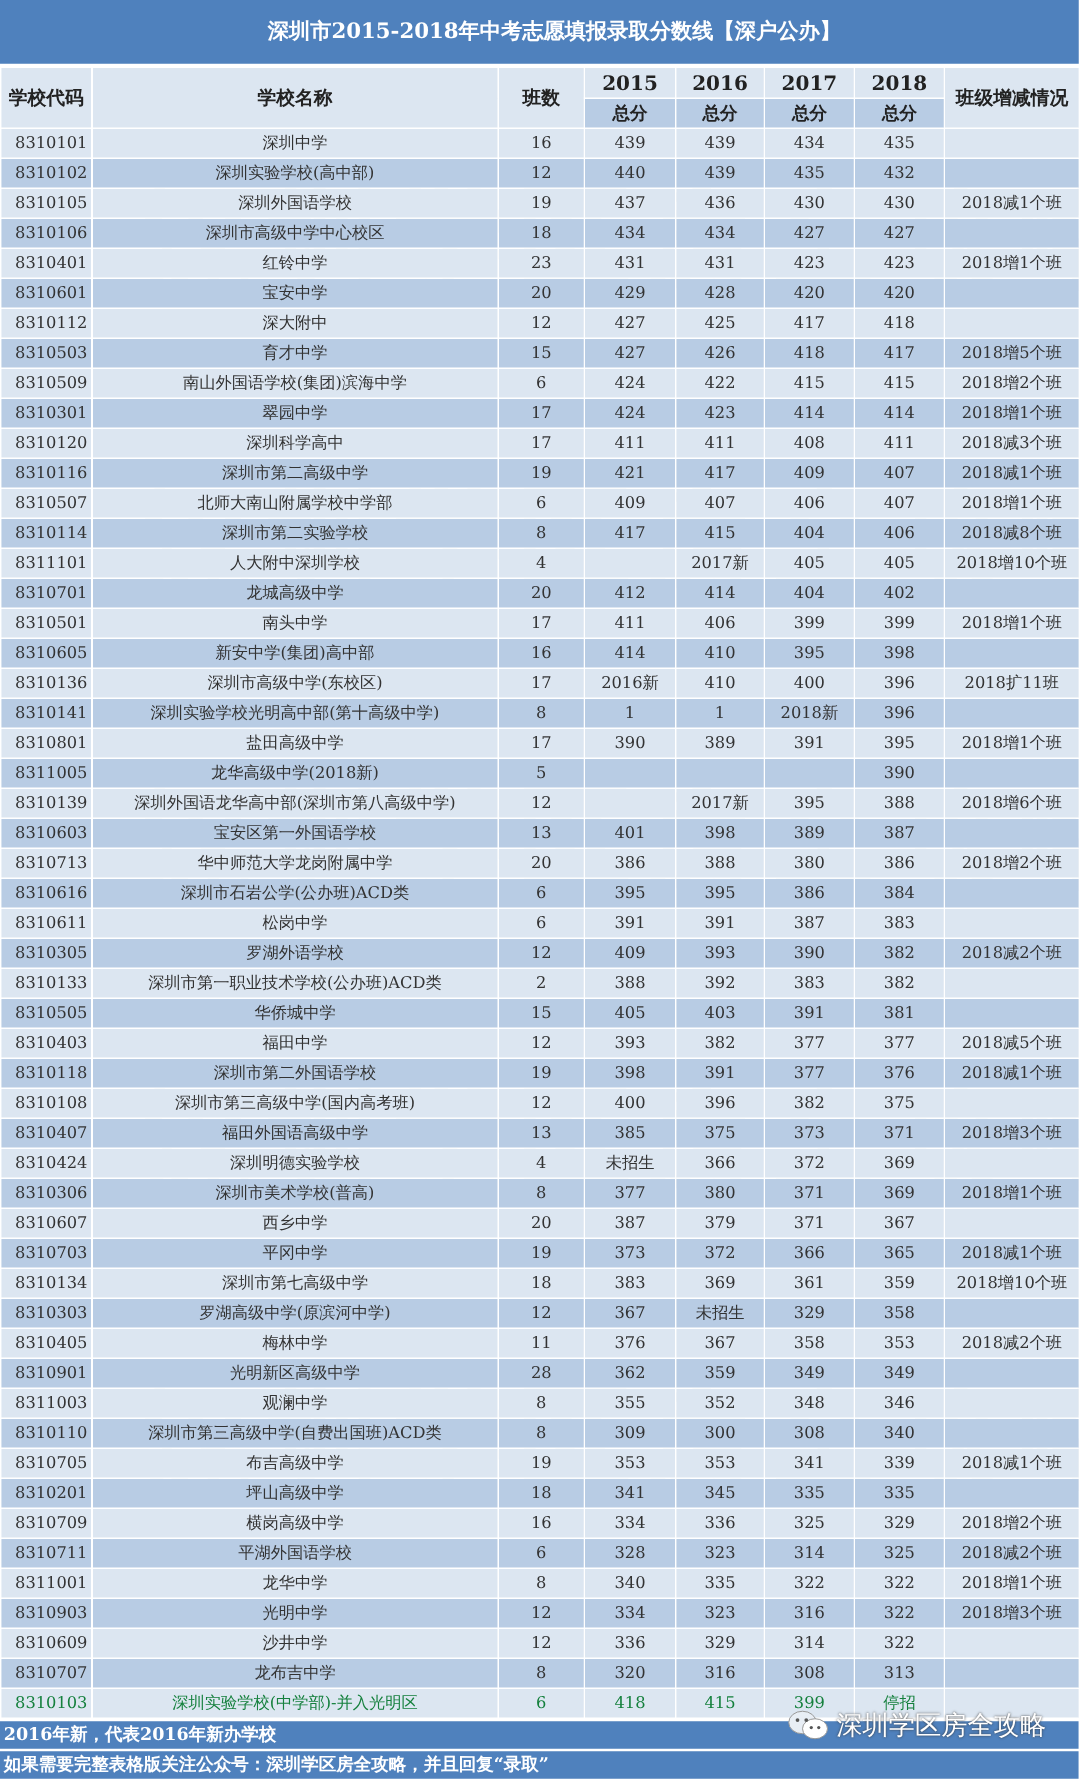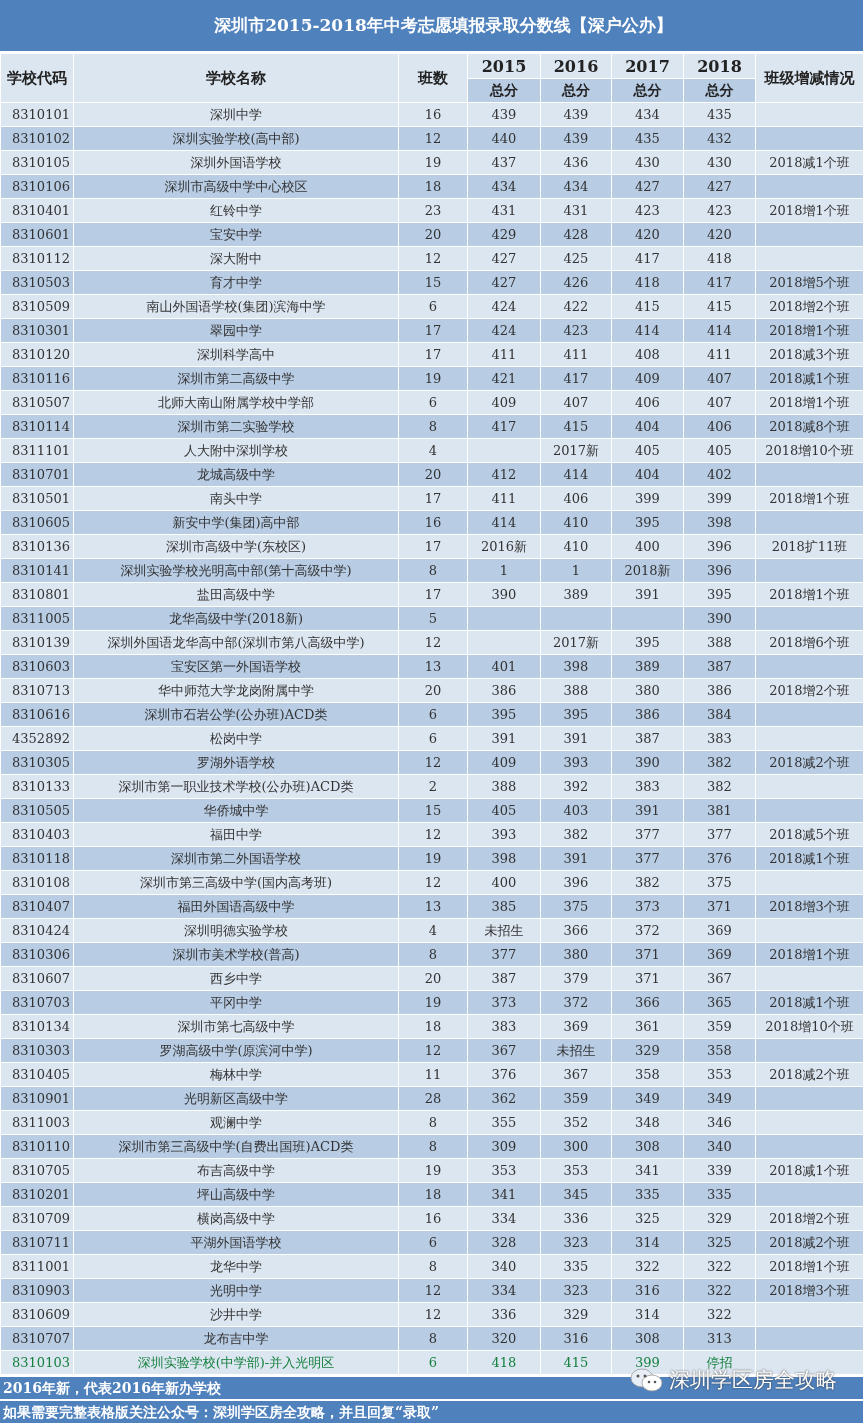--- a/index.html
+++ b/index.html
@@ -332,21 +332,21 @@
         <td class="code">8310616</td>
         <td>深圳市石岩公学(公办班)ACD类</td>
         <td>6</td>
         <td>395</td>
         <td>395</td>
         <td>386</td>
         <td>384</td>
         <td></td>
       </tr>
       <tr>
-        <td class="code">4352892</td>
+        <td class="code">8310611</td>
         <td>松岗中学</td>
         <td>6</td>
         <td>391</td>
         <td>391</td>
         <td>387</td>
         <td>383</td>
         <td></td>
       </tr>
       <tr>
         <td class="code">8310305</td>

